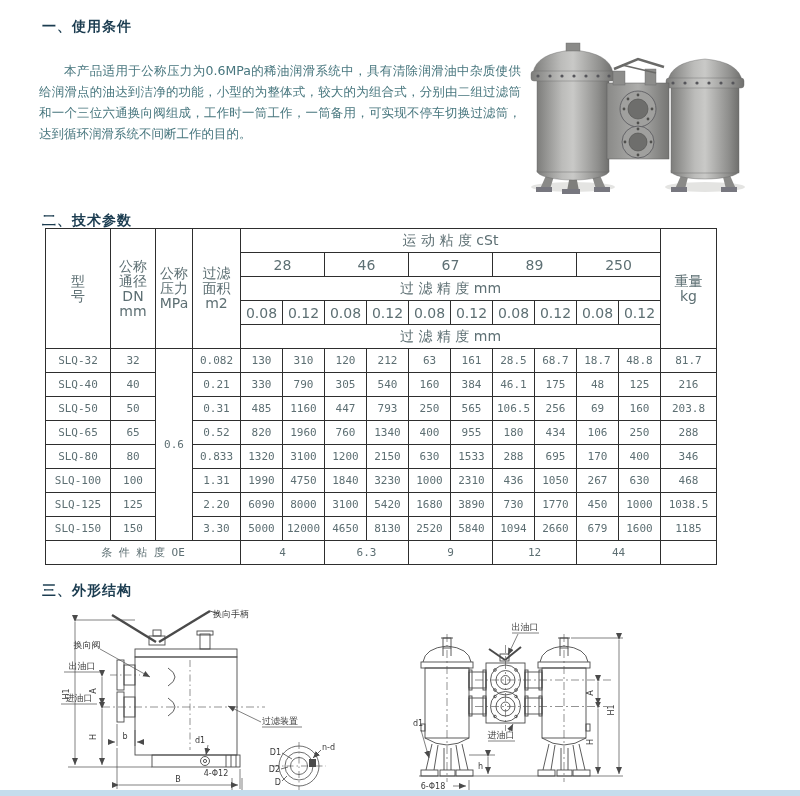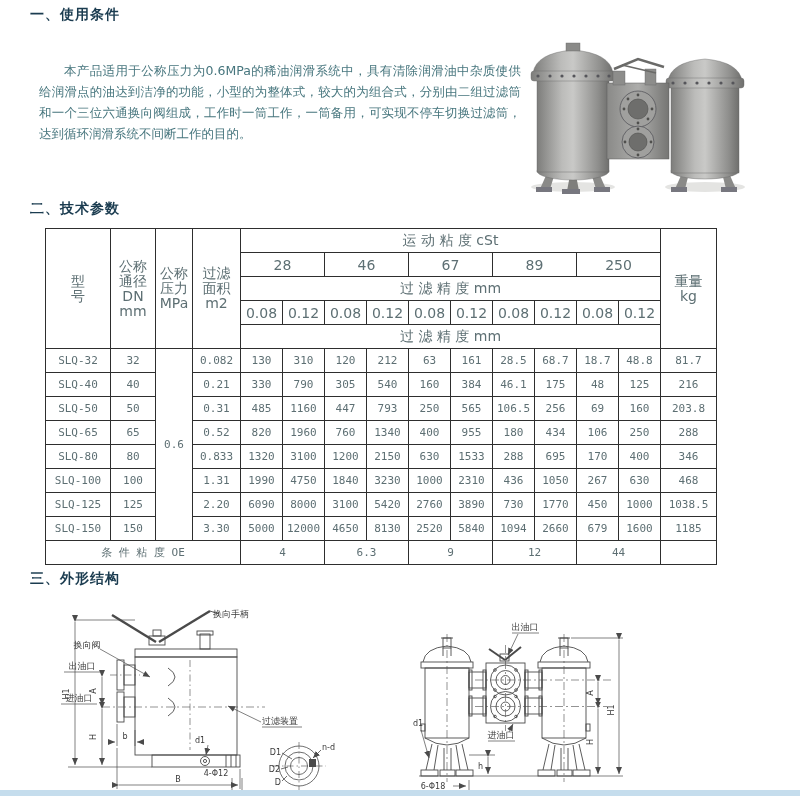--- a/index.html
+++ b/index.html
@@ -1,19 +1,19 @@
 <!DOCTYPE html>
 <html><head>
 <meta charset="utf-8">
 <style>
   html,body{margin:0;padding:0;}
   body{width:800px;height:796px;position:relative;background:#ffffff;overflow:hidden;
        font-family:"DejaVu Sans",sans-serif;}
   .abs{position:absolute;}
-  h2.sec{margin:0;font-size:14px;font-weight:bold;color:#1b3c50;letter-spacing:1px;
+  h2.sec{margin:12px;font-size:14px;font-weight:bold;color:#1b3c50;letter-spacing:1px;
          font-family:"DejaVu Sans",sans-serif;text-align:center;}
   .para{width:482px;font-size:12.5px;line-height:21px;color:#47767e;text-align:justify;
         text-indent:2em;margin:4px;}
   
   table.specs{border-collapse:collapse;table-layout:fixed;background:#fff;}
   table.specs th,table.specs td{border:1px solid #2e2e2e;text-align:center;vertical-align:middle;
         color:#5d6f73;padding:1px 0;height:21px;overflow:hidden;}
   table.specs th{font-weight:normal;font-size:14px;font-family:"DejaVu Sans",sans-serif;}
   table.specs td{font-size:11px;font-family:"DejaVu Sans Mono","DejaVu Sans",monospace;}
   th.stacked{white-space:pre-line;line-height:15px;font-size:11px;}
@@ -276,21 +276,21 @@
         <td>468</td>
       </tr>
       <tr>
         <td>SLQ-125</td>
         <td>125</td>
         <td>2.20</td>
         <td>6090</td>
         <td>8000</td>
         <td>3100</td>
         <td>5420</td>
-        <td>2760</td>
+        <td>1680</td>
         <td>3890</td>
         <td>730</td>
         <td>1770</td>
         <td>450</td>
         <td>1000</td>
         <td>1038.5</td>
       </tr>
       <tr>
         <td>SLQ-150</td>
         <td>150</td>

